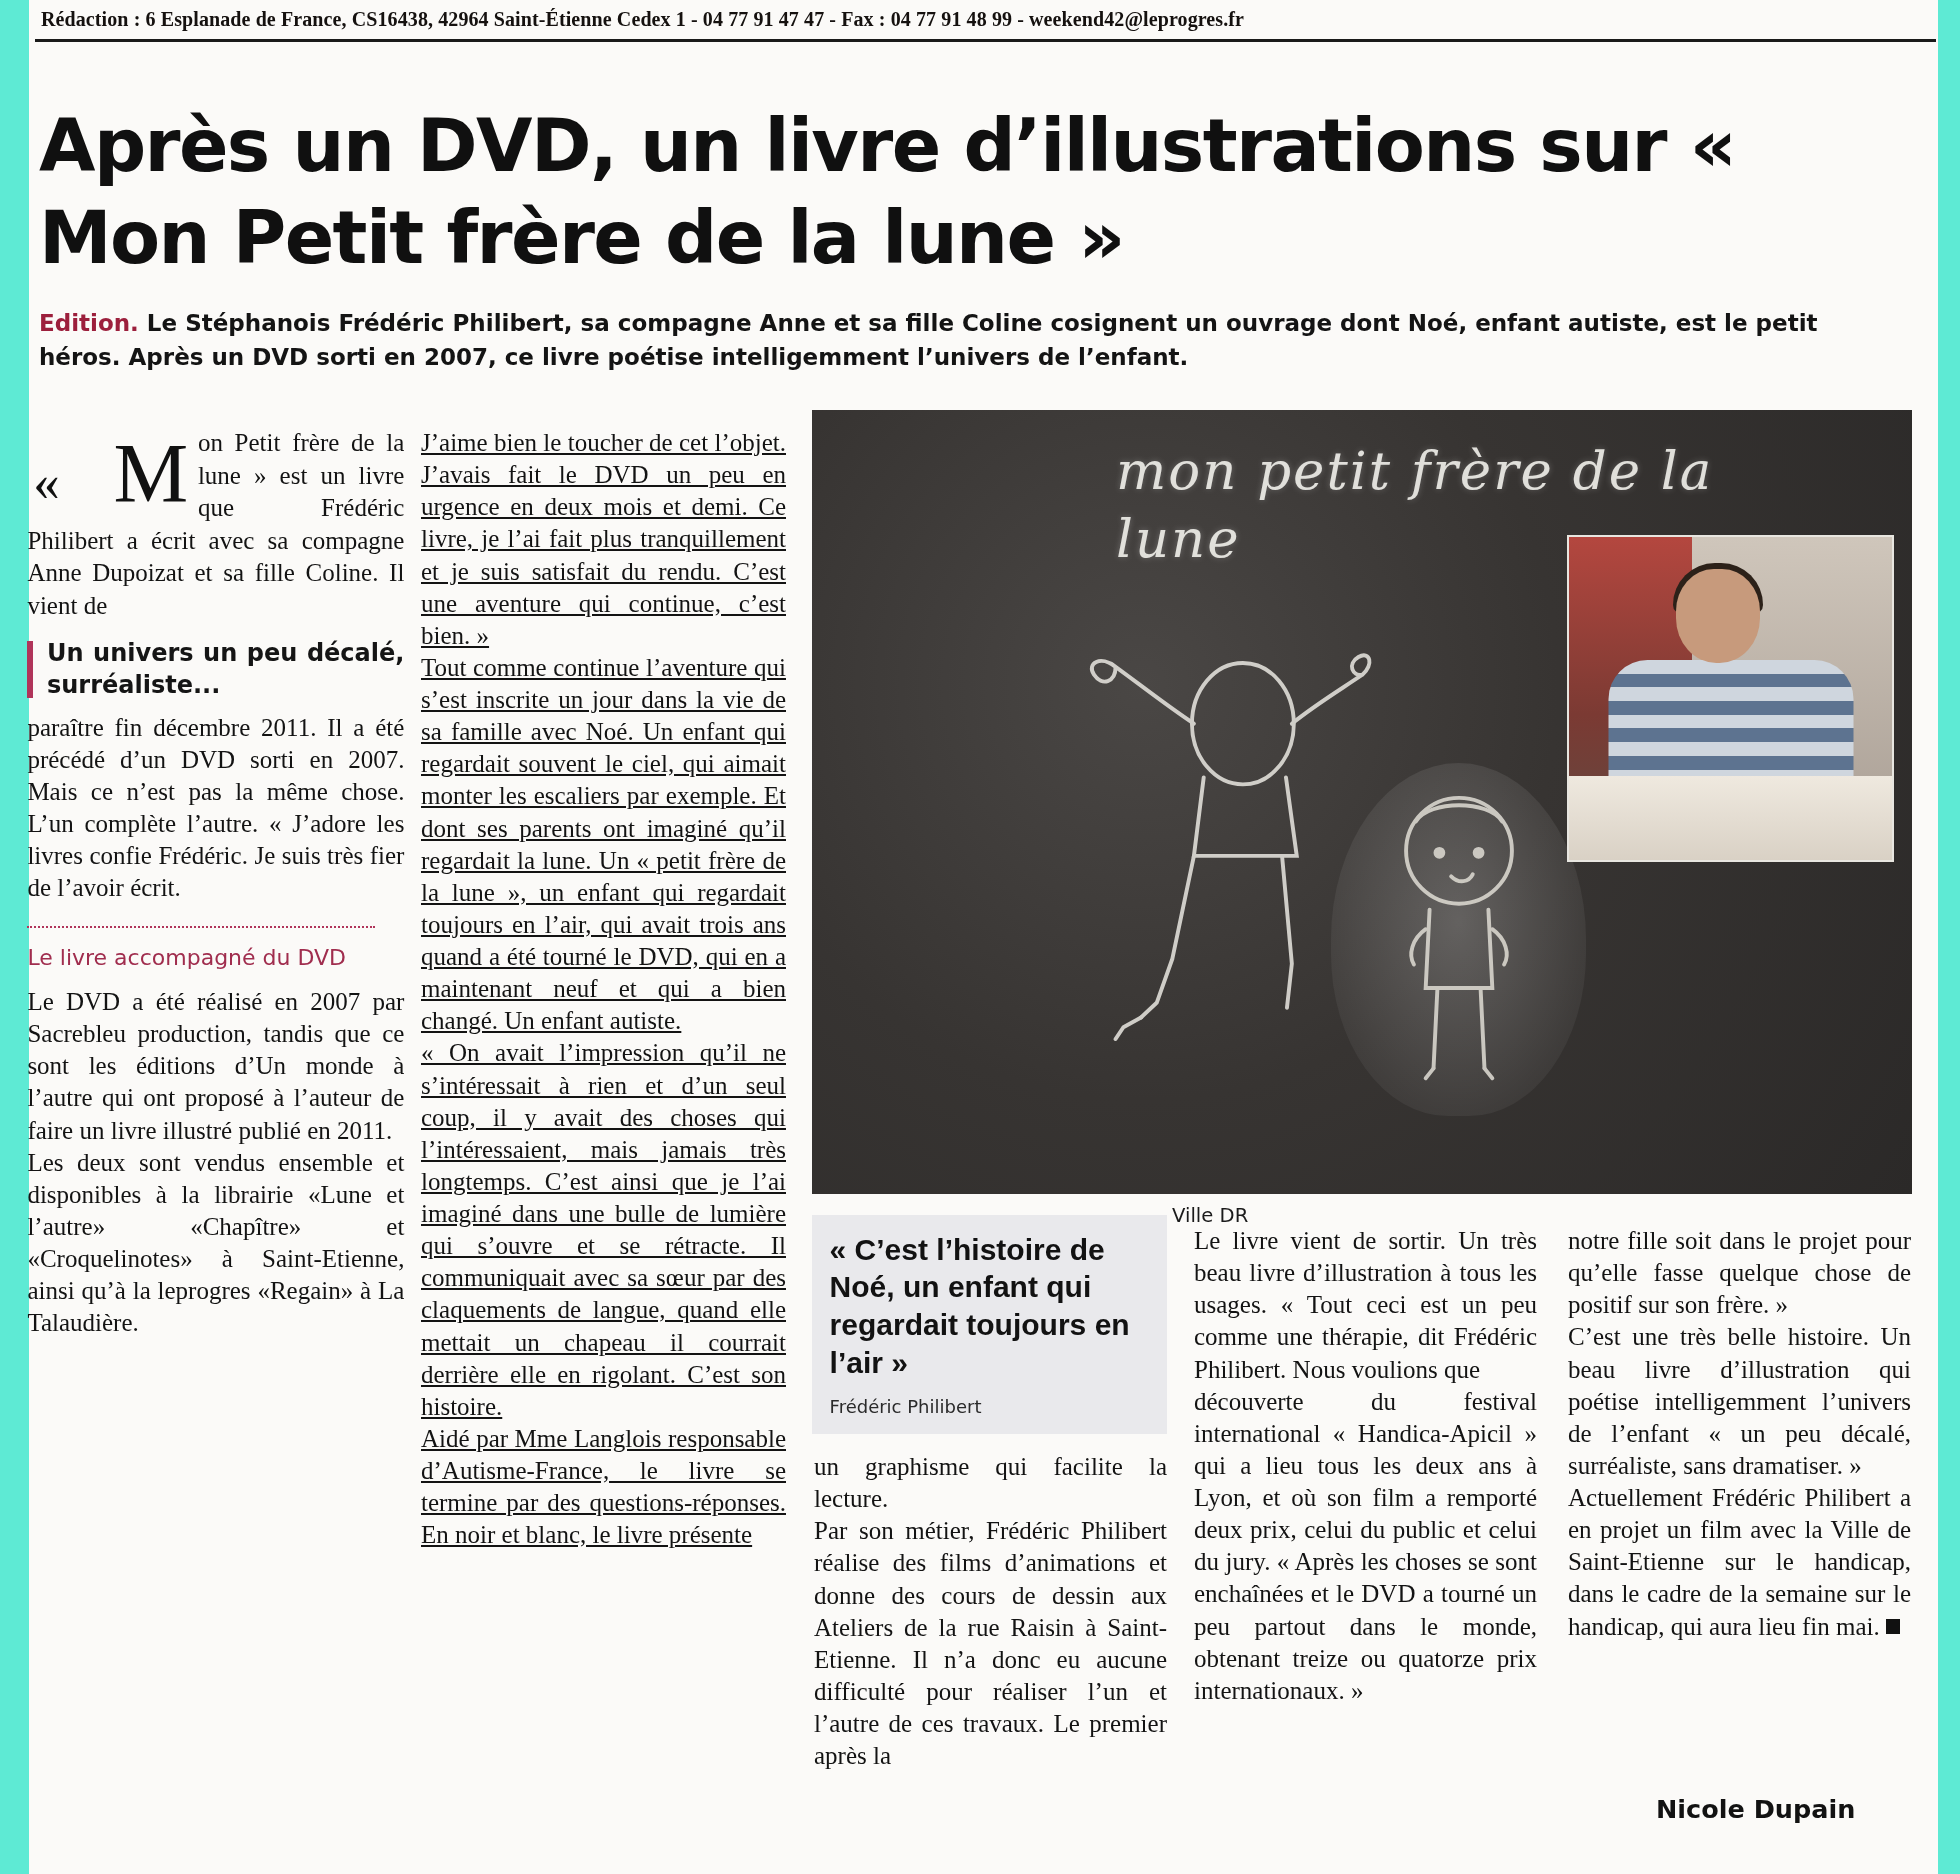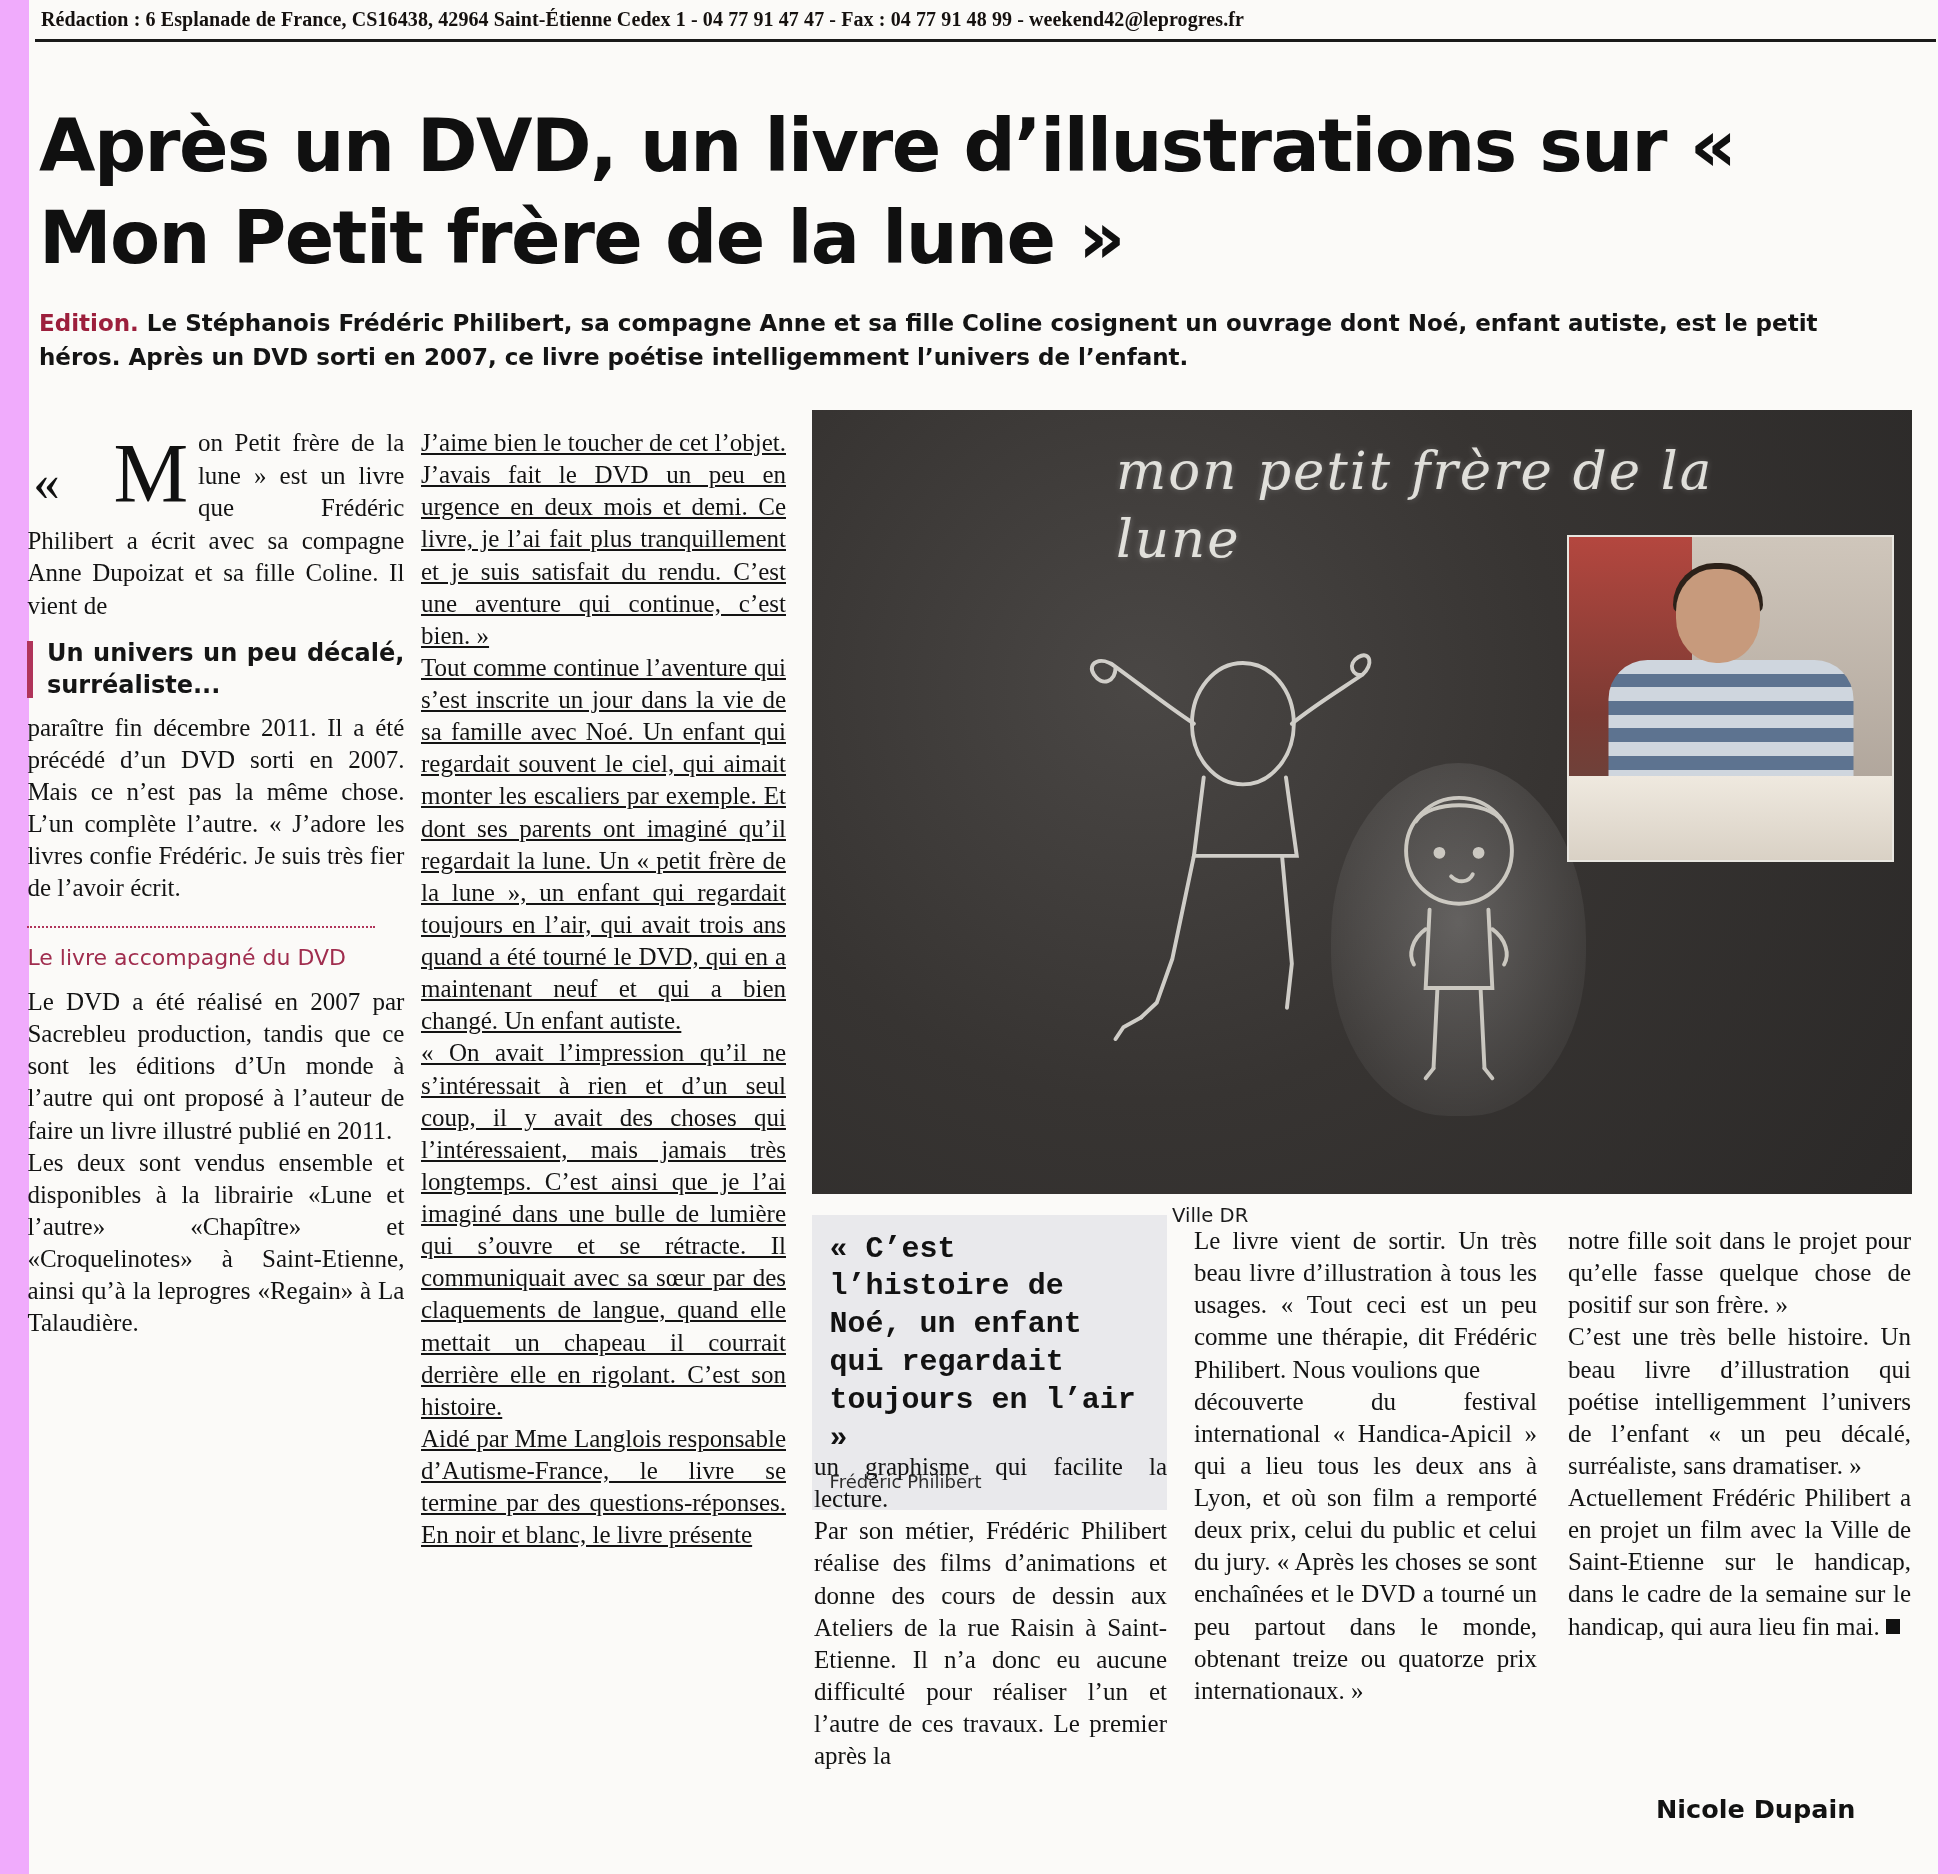--- a/index.html
+++ b/index.html
@@ -13,21 +13,21 @@
     font-family: "Liberation Serif", serif;
     color: #111;
     position: relative;
     overflow: hidden;
   }
 
   
   .page {
     position: absolute;
     inset: 0;
-    background: #f0abfc;
+    background: #5eead4;
     padding: 8px;
   }
   .scan-inner {
     position: absolute;
     left: 29px;
     top: 0;
     right: 21.6px;
     bottom: 0;
     background: #fbfaf8;
   }
@@ -261,21 +261,21 @@
   .pullquote {
     position: absolute;
     left: 812px;
     top: 1215px;
     width: 355px;
     background: #e9e9ec;
     padding: 15.7px 15.7px 17.6px 17.6px;
     box-sizing: border-box;
   }
   .pullquote .q-text {
-    font-family: Liberation Mono, monospace;
+    font-family: Liberation Sans, sans-serif;
     font-weight: 700;
     font-size: 30px;
     line-height: 1.26;
     color: #121212;
   }
   .pullquote .q-author {
     margin-top: 13.7px;
     font-family: "DejaVu Sans", sans-serif;
     font-size: 18px;
     color: #2a2a2a;

